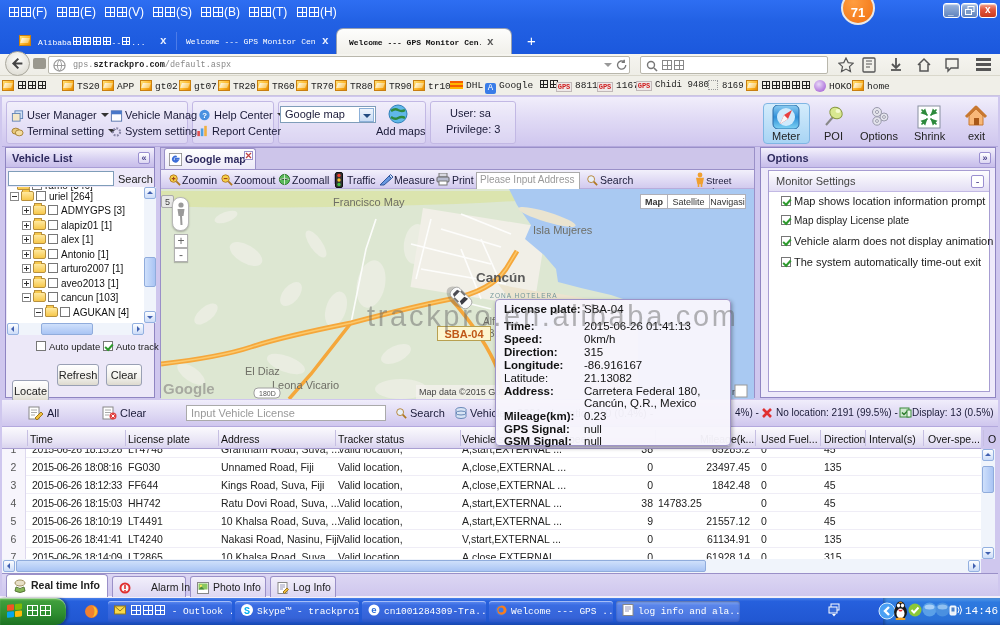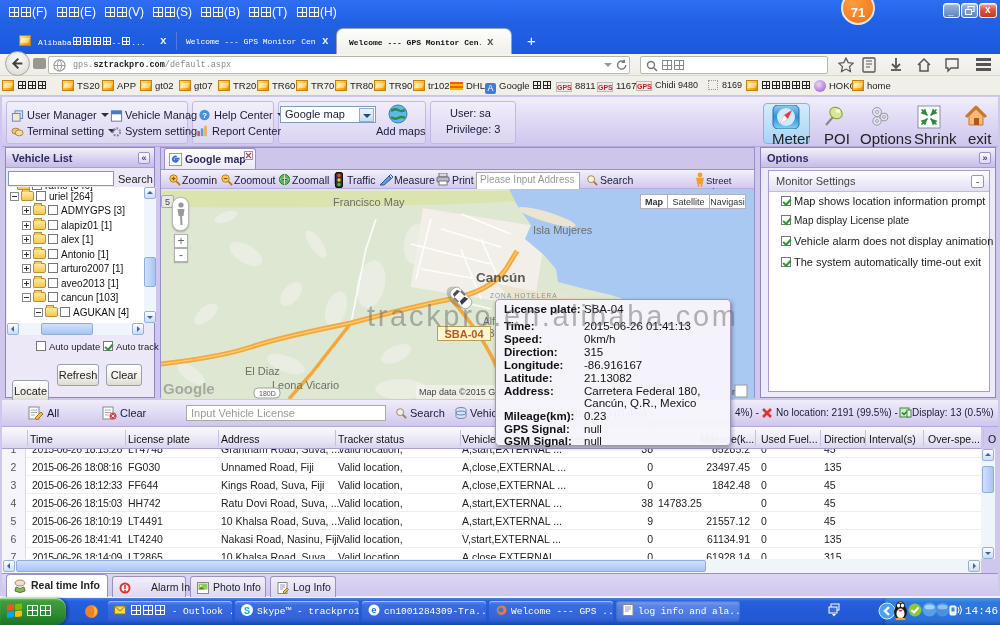--- a/index.html
+++ b/index.html
@@ -26,35 +26,35 @@
 #newtab{left:527px;top:32px;width:16px;height:16px;color:#fff;font-size:15px;position:absolute;}
 
 #navbar{left:0;top:54px;width:1000px;height:22px;background:linear-gradient(#f6f5f0,#eeede6);border-bottom:1px solid #d9d7cb;}
 #backbtn{left:5px;top:-3px;width:25px;height:25px;border-radius:50%;background:radial-gradient(circle at 50% 35%,#fdfdfb,#d8d6cc);border:1px solid #a9a79c;position:absolute;}
 #urlbox{left:48px;top:2px;width:582px;height:18px;background:#fff;border:1px solid #b9b7ac;border-radius:2px;font-size:8.5px;color:#888;font-family:"Liberation Mono",monospace;line-height:16px;padding-left:24px;white-space:nowrap;overflow:hidden;position:absolute;}
 #urlbox b{color:#222;}
 #searchbox{left:640px;top:2px;width:188px;height:18px;background:#fff;border:1px solid #b9b7ac;border-radius:2px;position:absolute;}
 .navico{position:absolute;top:3px;width:16px;height:16px;}
 
 #bookmarks{left:0;top:76px;width:1000px;height:20px;background:#f0efe8;border-bottom:1px solid #cac4e0;}
-.bm{position:absolute;top:4px;white-space:nowrap;font-family:Liberation Sans, sans-serif;font-size:9.5px;color:#222;}
+.bm{position:absolute;top:4px;white-space:nowrap;font-family:Liberation Mono, monospace;font-size:9.5px;color:#222;}
 .bmic{display:inline-block;width:12px;height:11px;vertical-align:-2px;margin-right:3px;background:linear-gradient(135deg,#ffe277 0%,#ffb627 55%,#e58a00 100%);border:1px solid #c87f10;position:relative;}
 .bmic:after{content:"";position:absolute;left:1px;top:2px;width:8px;height:5px;background:linear-gradient(115deg,#fff8e0,#f8c860);transform:skewX(-18deg);}
 .bmgps{display:inline-block;width:16px;height:10px;vertical-align:-1px;margin-right:3px;background:#eee8e8;border:1px solid #c0b8b8;color:#d02020;font-size:7px;font-weight:bold;text-align:center;line-height:9px;}
 
 #app{left:0;top:96px;width:1000px;height:502px;background:#cfc7ee;}
 #taskbar{left:0;top:598px;width:1000px;height:27px;background:linear-gradient(#4a82ea 0%,#2660dd 12%,#2157d2 85%,#1747ae 100%);}
 
 #apptoolbar{left:2px;top:1px;width:996px;height:50px;background:linear-gradient(#f1eefb 0%,#e0daf5 45%,#cfc6ee 100%);border-bottom:1px solid #b3a8dd;position:absolute;font-size:11px;color:#1a1a38;}
 .tbt{position:absolute;white-space:nowrap;}
 .drop{display:inline-block;width:0;height:0;border-left:4px solid transparent;border-right:4px solid transparent;border-top:4px solid #333;vertical-align:2px;margin-left:4px;}
 .icx{position:absolute;width:13px;height:12px;}
 #meterbox{position:absolute;left:761px;top:6px;width:47px;height:41px;background:linear-gradient(#d4ecfc,#a8d4f4);border:1px solid #7fb6e4;border-radius:4px;}
 .bigico{position:absolute;top:8px;}
-.biglbl{position:absolute;top:33px;font-size:15px;color:#222;}
+.biglbl{position:absolute;top:33px;font-size:11px;color:#222;}
 
 .panel{position:absolute;border:1px solid #8f85c2;background:#fff;}
 .phead{position:absolute;left:0;top:0;right:0;height:20px;background:linear-gradient(#f4f1fc,#d6cff1 60%,#c7bdea);border-bottom:1px solid #a99ed6;color:#2e2a5e;font-weight:bold;font-size:11px;line-height:20px;padding-left:6px;}
 .parr{position:absolute;top:4px;width:12px;height:12px;background:linear-gradient(#fff,#dcd6f2);border:1px solid #9a8fd0;border-radius:2px;color:#4a428a;font-size:9px;font-weight:bold;text-align:center;line-height:11px;}
 
 #vtree{position:absolute;left:1px;top:39px;width:137px;height:136px;background:#fff;overflow:hidden;font-size:10px;color:#111;}
 .trow{position:absolute;height:14px;white-space:nowrap;}
 .pm{display:inline-block;width:9px;height:9px;border:1px solid #8a8a8a;background:#fff;position:relative;vertical-align:-1px;margin-right:2px;}
 .pm:before{content:"";position:absolute;left:1px;top:3px;width:5px;height:1px;background:#333;}
 .pm.pl:after{content:"";position:absolute;left:3px;top:1px;width:1px;height:5px;background:#333;}
@@ -702,21 +702,21 @@
  <div class="abs" style="left:8px;top:3px;font-weight:bold">License plate:</div>
     <div class="abs" style="left:88px;top:3px">SBA-04</div>
  <div class="abs" style="left:8px;top:20px;font-weight:bold">Time:</div>
     <div class="abs" style="left:88px;top:20px">2015-06-26 01:41:13</div>
  <div class="abs" style="left:8px;top:33px;font-weight:bold">Speed:</div>
     <div class="abs" style="left:88px;top:33px">0km/h</div>
  <div class="abs" style="left:8px;top:46px;font-weight:bold">Direction:</div>
     <div class="abs" style="left:88px;top:46px">315</div>
  <div class="abs" style="left:8px;top:59px;font-weight:bold">Longitude:</div>
     <div class="abs" style="left:88px;top:59px">-86.916167</div>
- <div class="abs" style="left:8px;top:72px;font-weight:bold">Latitude:</div>
+ <div class="abs" style="left:8px;top:72px;font-weight:normal">Latitude:</div>
     <div class="abs" style="left:88px;top:72px">21.13082</div>
  <div class="abs" style="left:8px;top:85px;font-weight:bold">Address:</div>
     <div class="abs" style="left:88px;top:85px">Carretera Federal 180,<br>Cancún, Q.R., Mexico</div>
  <div class="abs" style="left:8px;top:110px;font-weight:bold">Mileage(km):</div>
     <div class="abs" style="left:88px;top:110px">0.23</div>
  <div class="abs" style="left:8px;top:123px;font-weight:bold">GPS Signal:</div>
     <div class="abs" style="left:88px;top:123px">null</div>
  <div class="abs" style="left:8px;top:135px;font-weight:bold">GSM Signal:</div>
     <div class="abs" style="left:88px;top:135px">null</div>
 </div>

